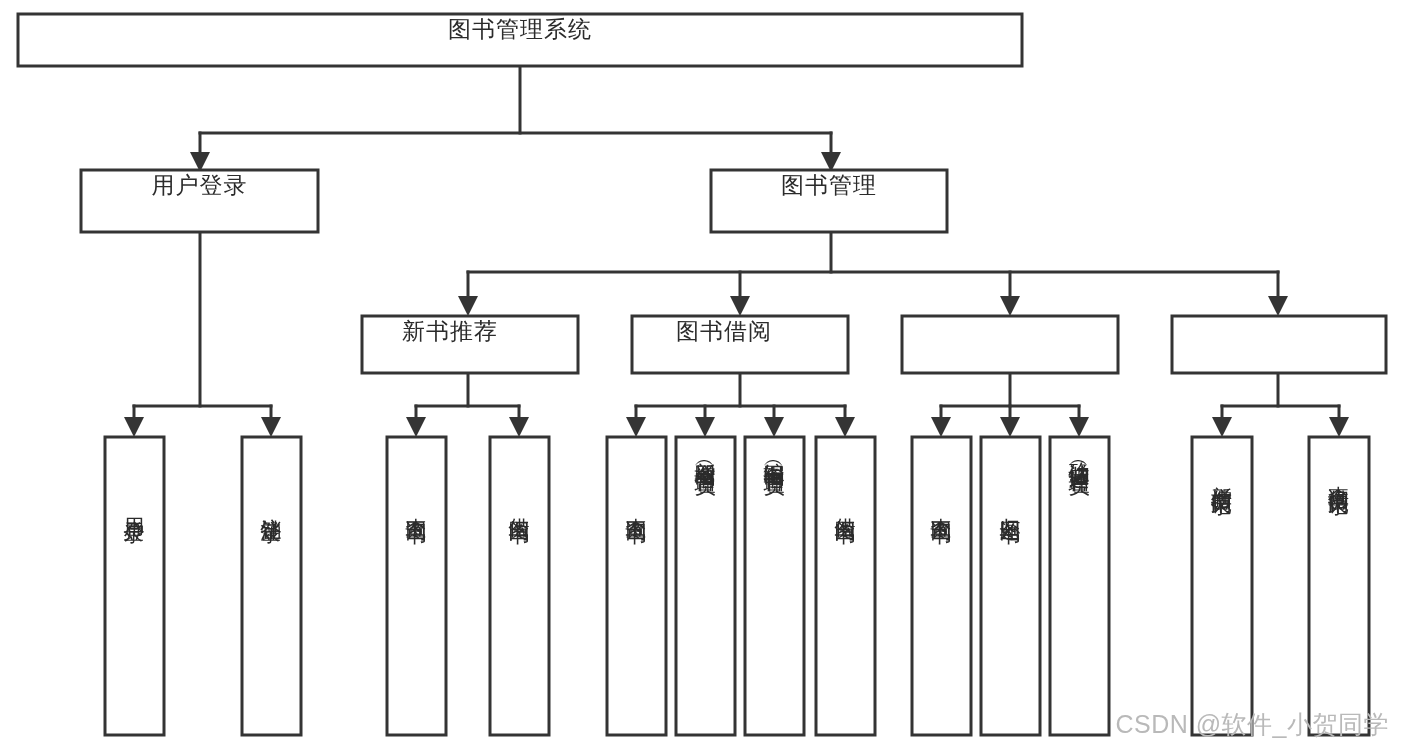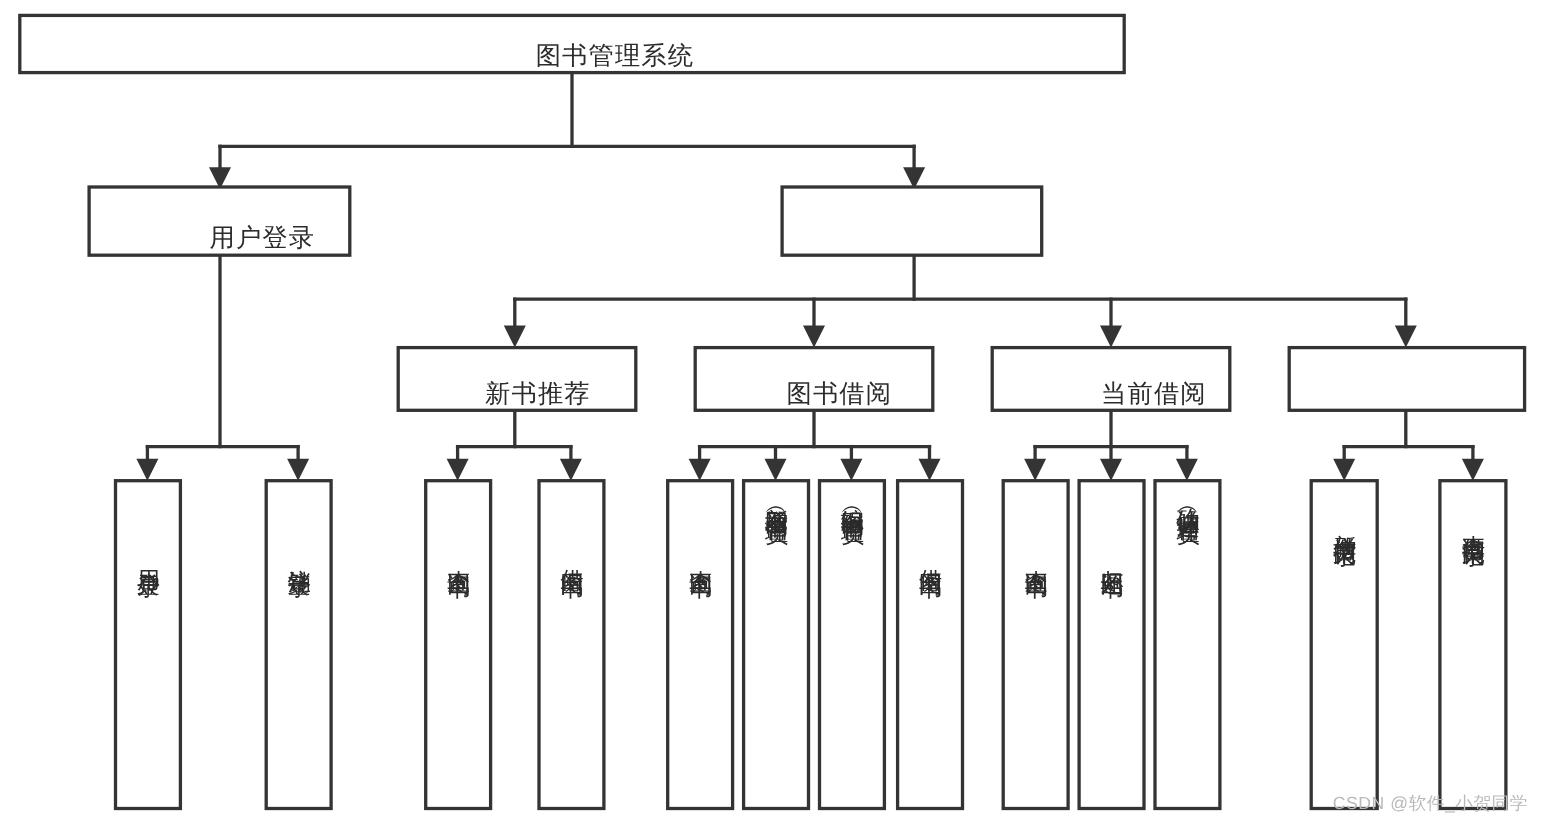--- a/index.html
+++ b/index.html
@@ -55,38 +55,37 @@
     font-family: "Liberation Sans", "DejaVu Sans", sans-serif;
     font-size: 21px;
     line-height: 1;
     color: #2b2b2b;
     letter-spacing: 2px;
     white-space: nowrap;
   }
   .hlabel-wrap {
     position: absolute;
     display: flex;
-    align-items: flex-end;
+    align-items: flex-start;
     justify-content: center;
     pointer-events: none;
-    padding-left: 39px;
   }
   .hlabel-text {
     font-family: "Liberation Sans", "DejaVu Sans", sans-serif;
     font-size: 23px;
     color: #2b2b2b;
     white-space: nowrap;
     letter-spacing: 1px;
   }
   .watermark {
     position: absolute;
     right: 16px;
     bottom: 6px;
     font-family: "Liberation Sans", "DejaVu Sans", sans-serif;
-    font-size: 16px;
+    font-size: 25px;
     color: #b9b9b9;
     white-space: nowrap;
     letter-spacing: 0.5px;
   }
 </style>
 </head>
 <body>
 
 <div id="diagram-root">
 
@@ -195,32 +194,32 @@
   </svg>
 
   <div class="hlabel-wrap" style="left:18px; top:14px; width:1004px; height:52px;">
     <span class="hlabel-text">图书管理系统</span>
   </div>
 
   <div class="hlabel-wrap" style="left:81px; top:170px; width:237px; height:62px;">
     <span class="hlabel-text">用户登录</span>
   </div>
 
+  <div class="hlabel-wrap" style="left:711px; top:170px; width:236px; height:62px;">
+    <span class="hlabel-text">图书管理</span>
+  </div>
 
   <div class="hlabel-wrap" style="left:362px; top:316px; width:176px; height:57px;">
     <span class="hlabel-text">新书推荐</span>
   </div>
 
   <div class="hlabel-wrap" style="left:632px; top:316px; width:184px; height:57px;">
     <span class="hlabel-text">图书借阅</span>
   </div>
 
-  <div class="hlabel-wrap" style="left:902px; top:316px; width:216px; height:57px;">
-    <span class="hlabel-text">当前借阅</span>
-  </div>
 
 
   <div class="vlabel-wrap" style="left:105px; top:437px; width:59px; height:298px; padding-top:64px;">
     <span class="vlabel-text">用户登录</span>
   </div>
 
   <div class="vlabel-wrap" style="left:242px; top:437px; width:59px; height:298px; padding-top:64px;">
     <span class="vlabel-text">注销登录</span>
   </div>
 

